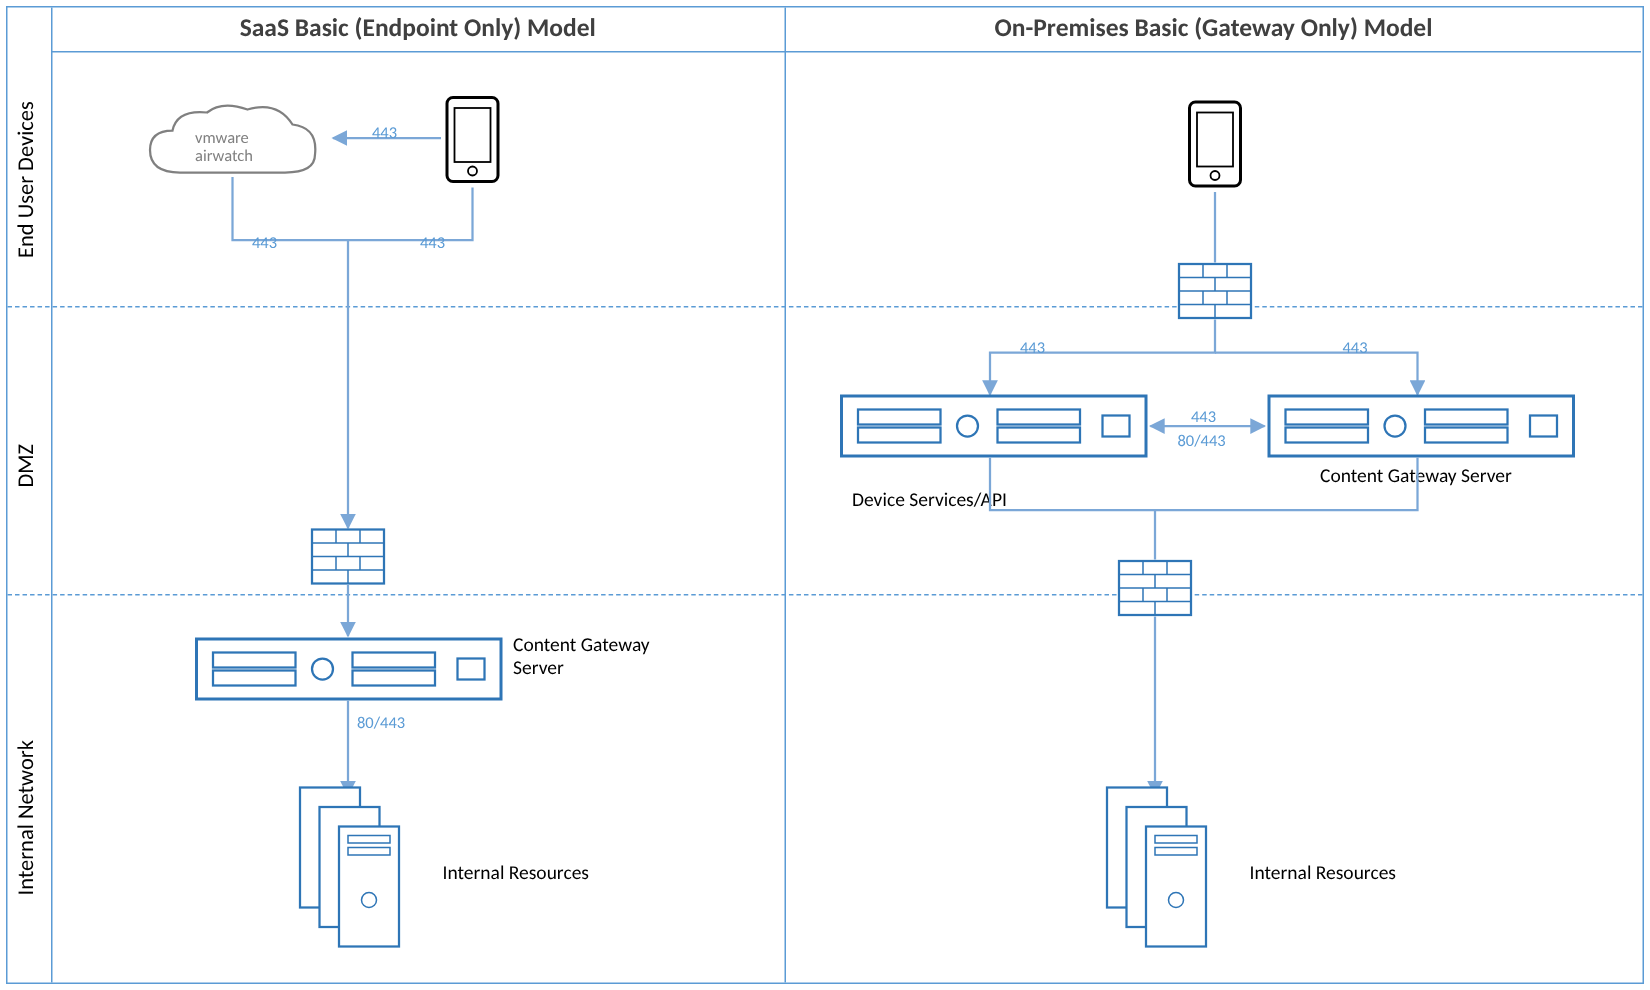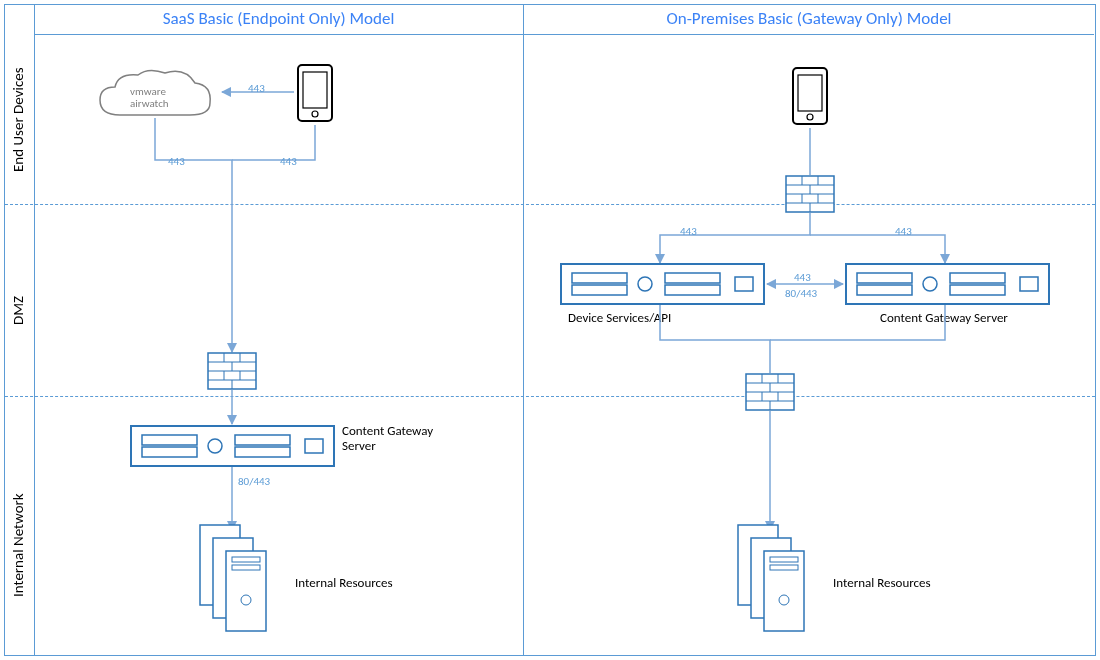--- a/index.html
+++ b/index.html
@@ -1,18 +1,18 @@
 <!DOCTYPE html>
 <html><head>
 <meta charset="utf-8">
 <style>
 *{box-sizing:border-box;margin:0;padding:0}
 body{font-family:Calibri,Arial,sans-serif;background:#fff;width:1100px;height:660px;position:relative;overflow:hidden}
 .border{position:absolute;inset:4px;border:1.5px solid #5b9bd5}
-.title{font-size:17px;font-weight:normal;color:#3b82f6;text-align:center;position:absolute}
+.title{font-size:17px;font-weight:bold;color:#404040;text-align:center;position:absolute}
 .vline{position:absolute;width:1px;background:#5b9bd5}
 .hline{position:absolute;height:1px;background:#5b9bd5}
 .hdash{position:absolute;height:0;border-top:1.8px dashed #5b9bd5}
 .rowlabel{position:absolute;font-size:15px;color:#000;writing-mode:vertical-rl;transform:rotate(180deg);text-align:center}
 .label{position:absolute;font-size:13px;color:#000}
 .port{position:absolute;font-size:11px;color:#5b9bd5}
 svg{position:absolute;overflow:visible}
 .srv{fill:#fff;stroke:#2e75b6;stroke-width:2}
 .srvslot{fill:none;stroke:#2e75b6;stroke-width:1.5}
 .fw{fill:#fff;stroke:#2e75b6;stroke-width:1.5}
@@ -148,21 +148,21 @@
 
 <svg style="left:560px;top:263px" width="205" height="42">
 <rect class="srv" x="1" y="1" width="203" height="40"></rect>
 <rect class="srvslot" x="12" y="10" width="55" height="10"></rect>
     <rect class="srvslot" x="12" y="22" width="55" height="10"></rect>
 <circle cx="85" cy="21" r="7" fill="none" stroke="#2e75b6" stroke-width="1.5"></circle>
 <rect class="srvslot" x="105" y="10" width="55" height="10"></rect>
     <rect class="srvslot" x="105" y="22" width="55" height="10"></rect>
 <rect class="srvslot" x="175" y="14" width="18" height="14"></rect>
 </svg>
-<div class="label" style="left:568px;top:310px">Device Services/API</div>
+<div class="label" style="left:568px;top:326px">Device Services/API</div>
 
 <svg style="left:845px;top:263px" width="205" height="42">
 <rect class="srv" x="1" y="1" width="203" height="40"></rect>
 <rect class="srvslot" x="12" y="10" width="55" height="10"></rect>
     <rect class="srvslot" x="12" y="22" width="55" height="10"></rect>
 <circle cx="85" cy="21" r="7" fill="none" stroke="#2e75b6" stroke-width="1.5"></circle>
 <rect class="srvslot" x="105" y="10" width="55" height="10"></rect>
     <rect class="srvslot" x="105" y="22" width="55" height="10"></rect>
 <rect class="srvslot" x="175" y="14" width="18" height="14"></rect>
 </svg>

